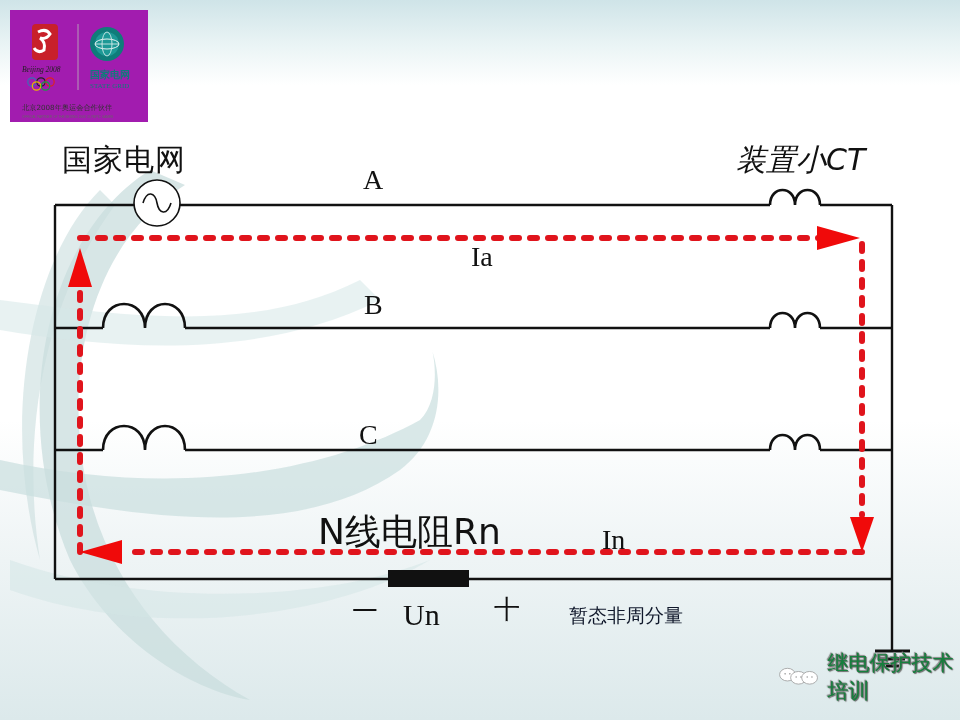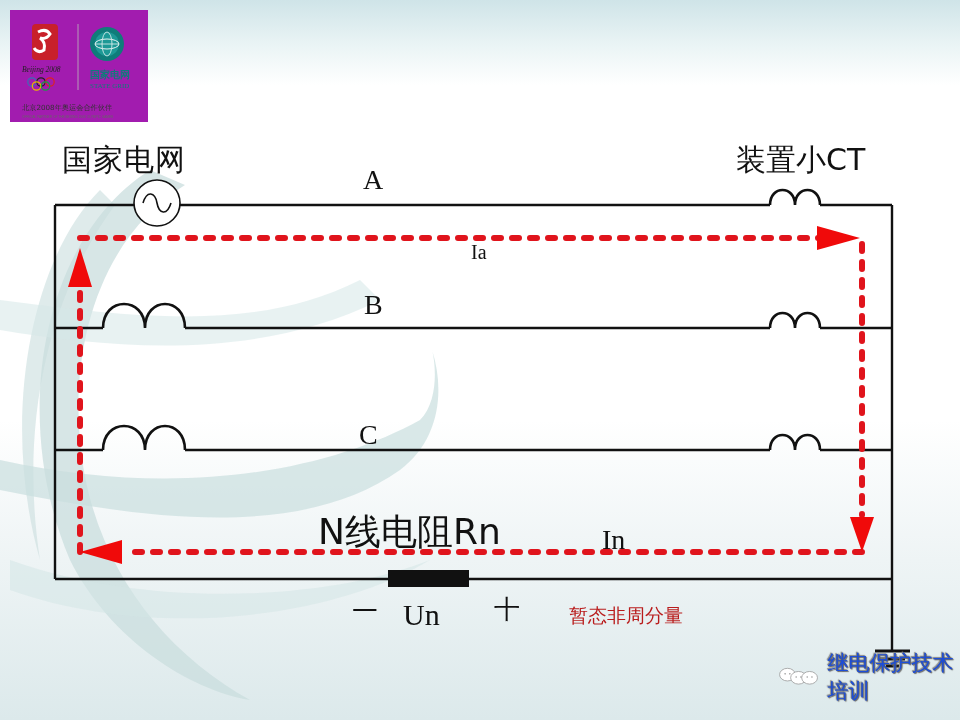--- a/index.html
+++ b/index.html
@@ -13,21 +13,21 @@
       position: absolute; left: 10px; top: 10px; width: 138px; height: 112px;
       background: #a21caf;
     }
     .label { position: absolute; color: #111; white-space: nowrap; }
     .cjk { font-family: "DejaVu Sans", "Liberation Sans", sans-serif; }
     .watermark {
       position: absolute; left: 778px; top: 660px; height: 34px;
       display: flex; align-items: center; gap: 2px;
     }
     .wm-text {
-      font-family: Liberation Sans, sans-serif; font-size: 21px; color: #1d4ed8;
+      font-family: Liberation Sans, sans-serif; font-size: 21px; color: #15803d;
       text-shadow: 0 0 1px #555, 1px 1px 1px #666, -1px -1px 1px #888;
       letter-spacing: 0px;
     }
   </style>
 </head>
 <body>
 
 <svg class="layer" viewBox="0 0 960 720">
   <path d="M 150 170 C 40 240, 10 420, 70 560 C 110 640, 190 690, 250 700 C 160 650, 90 560, 80 440 C 70 330, 110 230, 185 185 Z" fill="#c9dede" opacity="0.75"></path>
   <path d="M 100 190 C 30 260, 0 420, 40 560 C 20 430, 45 300, 115 205 Z" fill="#c9dede" opacity="0.6"></path>
@@ -119,31 +119,31 @@
 
   <g fill="#f00a0a">
     <polygon points="817,226 860,238 817,250"></polygon>
     <polygon points="850,517 874,517 862,552"></polygon>
     <polygon points="80,552 122,540 122,564"></polygon>
     <polygon points="80,248 68,287 92,287"></polygon>
   </g>
 </svg>
 
 <div class="label cjk" style="left:62px; top:140px; font-size:30px; letter-spacing:1px;">国家电网</div>
-<div class="label cjk" style="left:736px; top:140px; font-size:30px;">装置小CT</div>
+<div class="label cjk" style="left:736px; top:140px; font-size:30px;font-style:italic;">装置小CT</div>
 <div class="label" style="left:363px; top:164px; font-size:28px;">A</div>
-<div class="label" style="left:471px; top:241px; font-size:20px;">Ia</div>
+<div class="label" style="left:471px; top:241px; font-size:28px;">Ia</div>
 <div class="label" style="left:364px; top:289px; font-size:28px;">B</div>
 <div class="label" style="left:359px; top:419px; font-size:28px;">C</div>
 <div class="label" style="left:602px; top:524px; font-size:28px;">In</div>
 <div class="label cjk" style="left:318px; top:508px; font-size:36px;">N线电阻Rn</div>
 <div class="label cjk" style="left:352px; top:594px; font-size:26px;">一</div>
 <div class="label" style="left:403px; top:598px; font-size:30px;">Un</div>
 <div class="label cjk" style="left:494px; top:592px; font-size:26px;">十</div>
-<div class="label cjk" style="left:569px; top:603px; font-size:19px; color:#b91c1c;">暂态非周分量</div>
+<div class="label cjk" style="left:569px; top:603px; font-size:19px; color:#0f172a;">暂态非周分量</div>
 
 <div class="watermark">
   <svg width="60" height="34" viewBox="0 0 60 34">
     <g fill="#ffffff" stroke="#999" stroke-width="1">
       <ellipse cx="12" cy="14" rx="10" ry="8"></ellipse>
       <ellipse cx="26" cy="18" rx="10" ry="8"></ellipse>
       <ellipse cx="40" cy="18" rx="10" ry="8"></ellipse>
     </g>
     <g fill="#999">
       <circle cx="9" cy="13" r="1"></circle>

